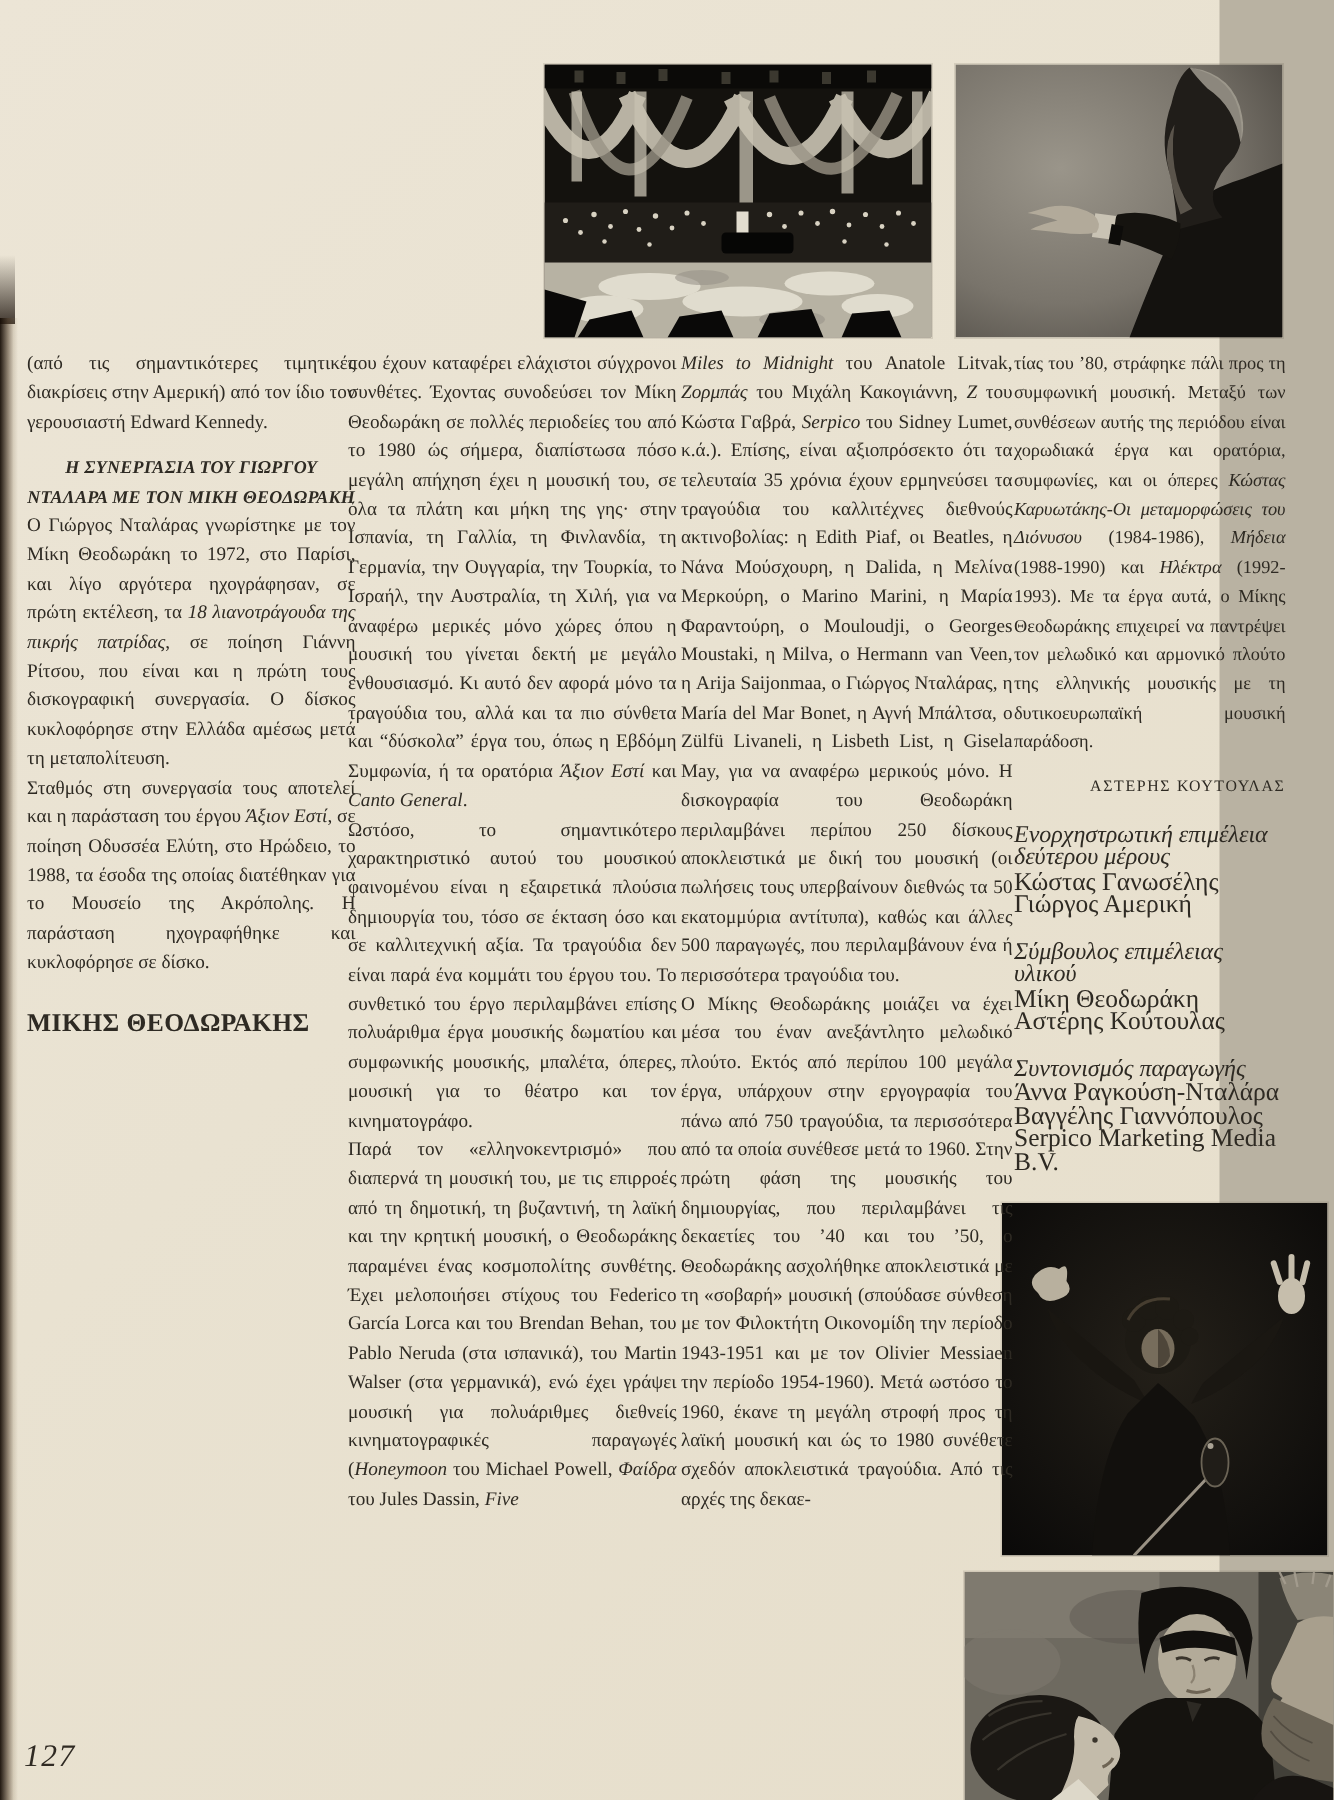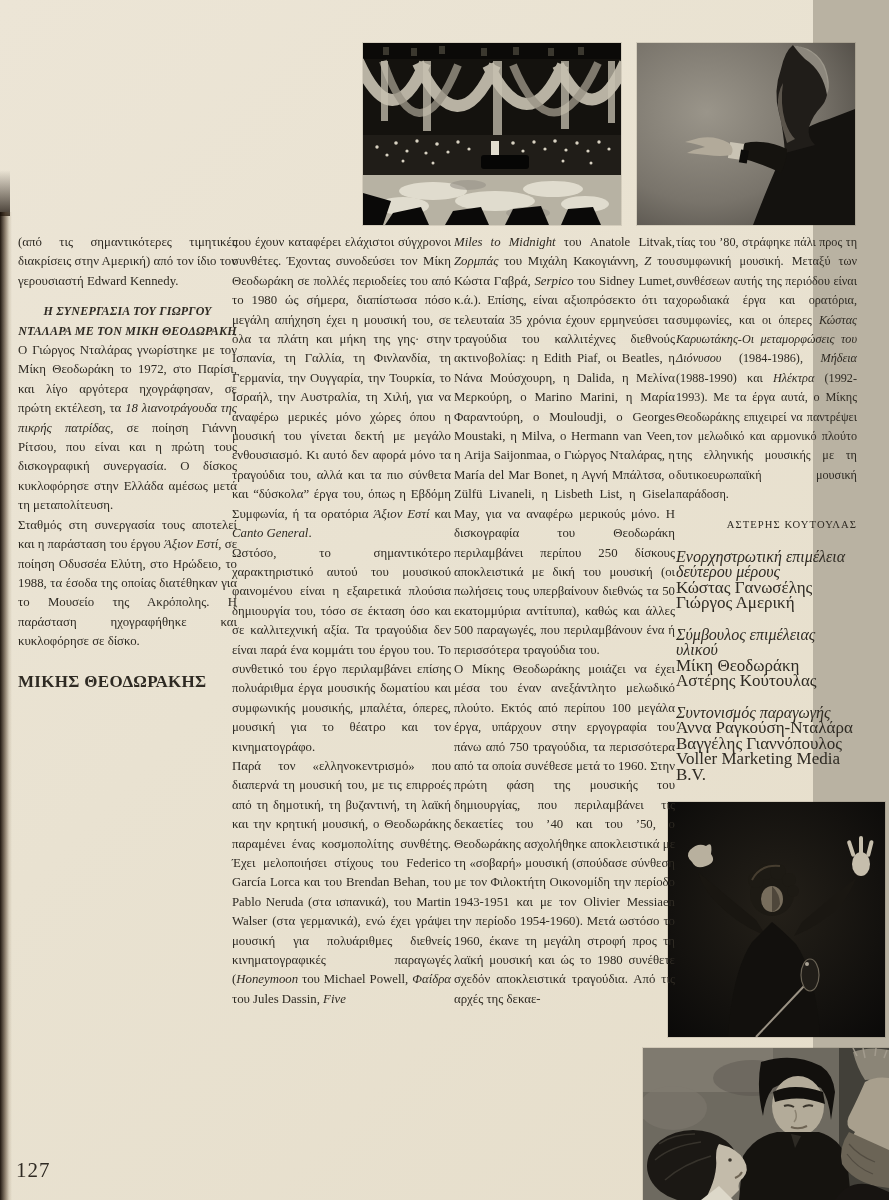--- a/index.html
+++ b/index.html
@@ -41,21 +41,21 @@
     letter-spacing:.3px;text-align:left;
   }
   .t-sig{
     margin:12px 0 10px;text-align:right;font-size:10.6px;letter-spacing:1.1px;
     line-height:16px;
   }
   .t-cl{margin:16px 0 0;font-style:italic;font-size:16px;line-height:15.5px;text-align:left;}
   .t-cn{font-size:17px;line-height:15.5px;text-align:left;}
   .page-number{
     position:absolute;left:16px;top:1158px;
-    font-size:21px;letter-spacing:1px;color:#2f2a23;
+    font-style:italic;font-size:21px;letter-spacing:1px;color:#2f2a23;
   }
 </style>
 </head>
 <body>
 
 <div class="page">
 
   <div class="spine-top-fade"></div>
   <div class="spine-shadow"></div>
 
@@ -263,17 +263,17 @@
       <div class="t-sig"><span>ΑΣΤΕΡΗΣ ΚΟΥΤΟΥΛΑΣ</span></div>
       <div class="t-cl"><span>Ενορχηστρωτική επιμέλεια δεύτερου μέρους</span></div>
       <div class="t-cn"><span>Κώστας Γανωσέλης</span></div>
       <div class="t-cn"><span>Γιώργος Αμερική</span></div>
       <div class="t-cl"><span>Σύμβουλος επιμέλειας υλικού</span></div>
       <div class="t-cn"><span>Μίκη Θεοδωράκη</span></div>
       <div class="t-cn"><span>Αστέρης Κούτουλας</span></div>
       <div class="t-cl"><span>Συντονισμός παραγωγής</span></div>
       <div class="t-cn"><span>Άννα Ραγκούση-Νταλάρα</span></div>
       <div class="t-cn"><span>Βαγγέλης Γιαννόπουλος</span></div>
-      <div class="t-cn"><span>Voller Marketing Media B.V.</span></div>
+      <div class="t-cn"><span>Serpico Marketing Media B.V.</span></div>
     </div>
 
   <div class="page-number">127</div>
 </div>
 
 </body></html>

